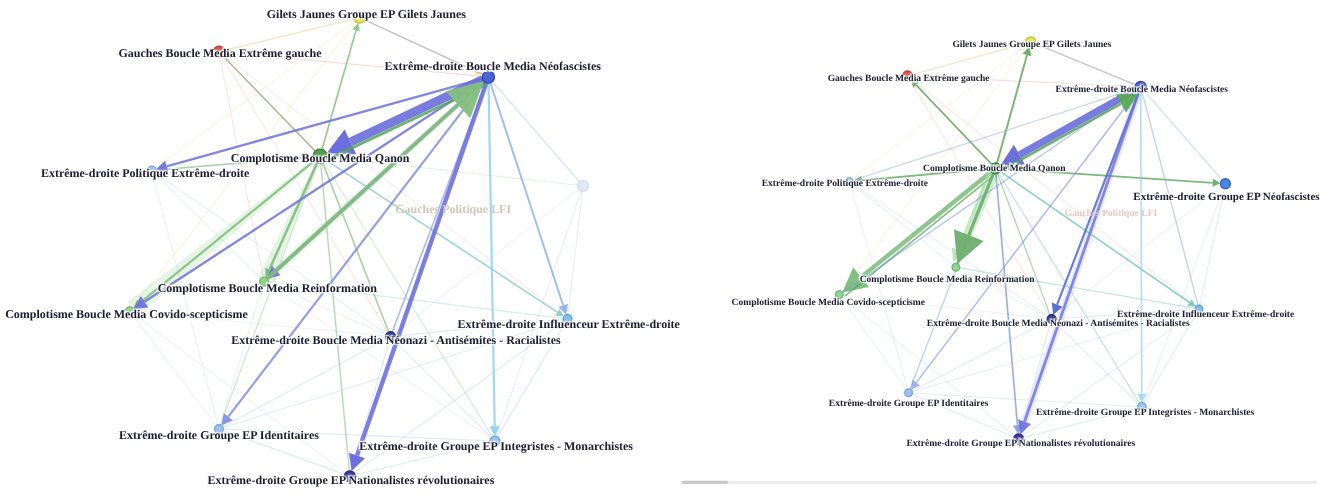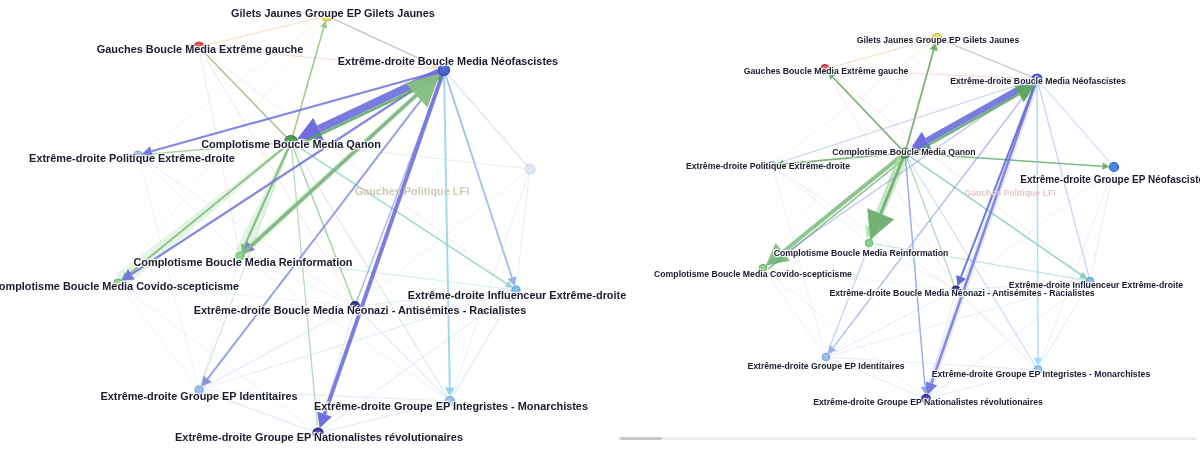--- a/index.html
+++ b/index.html
@@ -1,17 +1,17 @@
 <!DOCTYPE html>
 <html><head>
 <meta charset="utf-8">
 <style>
   html,body{margin:0;padding:0;background:#fff;}
   #stage{position:relative;width:1200px;height:453px;background:#fff;overflow:hidden;
-         font-family:Liberation Sans, sans-serif;}
+         font-family:Liberation Serif, serif;}
   #graph-canvas{position:absolute;left:0;top:0;}
   #labels{position:absolute;left:0;top:0;width:100%;height:100%;pointer-events:none;}
   .lbl{position:absolute;transform:translate(-50%,-50%);white-space:nowrap;font-weight:700;
        pointer-events:auto;
        text-shadow:0 0 2px #fff,0 0 2px #fff,0 0 3px #fff,0 0 3px #fff,1px 1px 0 #fff,-1px -1px 0 #fff;}
   .scroll-track{position:absolute;border-radius:2px;}
   .scroll-thumb{position:absolute;border-radius:2px;}
 </style>
 </head>
 <body>

